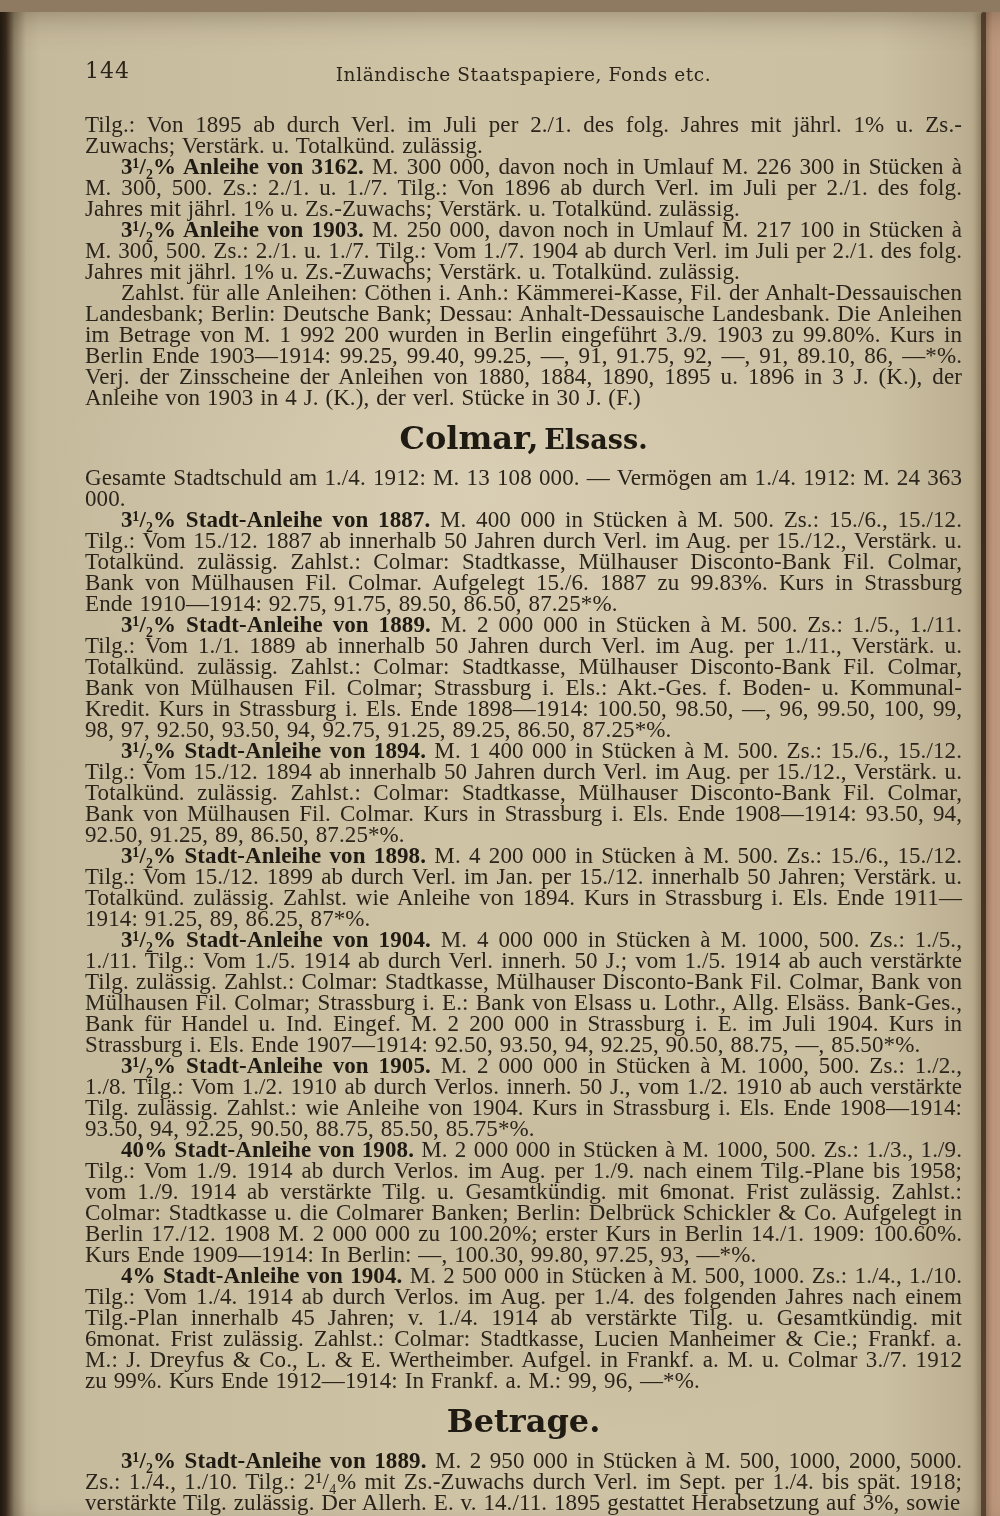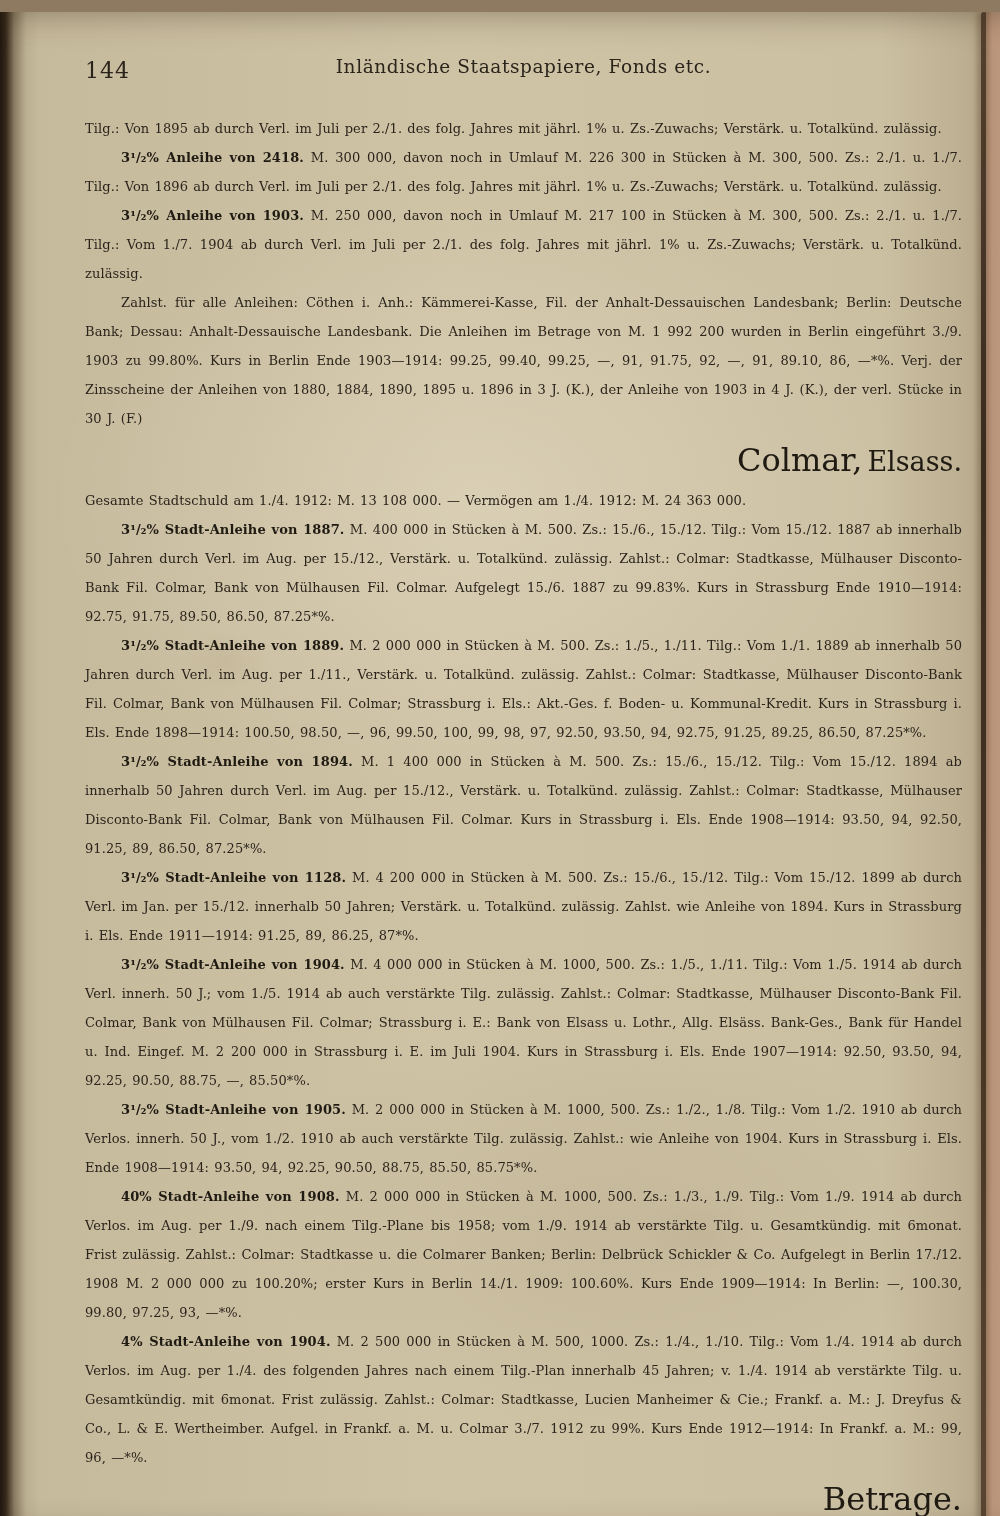--- a/index.html
+++ b/index.html
@@ -35,35 +35,35 @@
     border-radius:3px;
   }
   .stain-a{position:absolute;left:180px;top:620px;width:90px;height:60px;border-radius:50%;
     background:radial-gradient(ellipse, rgba(120,90,50,.07), rgba(120,90,50,0) 70%);}
   .stain-b{position:absolute;left:640px;top:1180px;width:120px;height:80px;border-radius:50%;
     background:radial-gradient(ellipse, rgba(120,90,50,.06), rgba(120,90,50,0) 70%);}
 
   .content{position:absolute;left:85px;top:44px;width:877px;}
   .pagehead{position:relative;height:34px;}
   .pagenum{position:absolute;left:0;top:2px;font-size:22px;letter-spacing:1px;}
-  .runhead{position:absolute;left:0;right:0;top:0;text-align:center;font-size:18.5px;letter-spacing:.6px;}
+  .runhead{position:absolute;left:0;right:0;top:8px;text-align:center;font-size:18.5px;letter-spacing:.6px;}
 
   .body-text{margin-top:24px;}
   .para{
     margin:0;text-align:justify;
-    font-size:13px;line-height:29px;
-    letter-spacing:.1px;word-spacing:1px;
+    font-size:23px;line-height:21px;
+    letter-spacing:.1px;word-spacing:1px;font-family:Liberation Serif, serif;
   }
   .para .lead{font-weight:700;color:#1f1a12;}
   .indent{text-indent:36px;}
   .indent-sm{text-indent:30px;}
 
   .sect-head{
-    text-align:right;font-weight:400;color:#1f1a12;
-    margin:16px 0 9px 0;line-height:23px;
+    text-align:center;font-weight:700;color:#1f1a12;
+    margin:16px 0 9px 0;line-height:28px;
   }
   .sect-head .h-main{font-size:32px;}
   .sect-head .h-sub{font-size:27px;}
 </style>
 </head>
 <body>
 
 <div class="page">
   <div class="edge-left"></div>
   <div class="edge-right-line"></div>
@@ -74,40 +74,40 @@
   <div class="content">
 
     <div class="pagehead">
       <span class="pagenum">144</span>
       <span class="runhead">Inländische Staatspapiere, Fonds etc.</span>
     </div>
 
     <div class="body-text">
 
       <p class="para"><span>Tilg.: Von 1895 ab durch Verl. im Juli per 2./1. des folg. Jahres mit jährl. 1% u. Zs.-Zuwachs; Verstärk. u. Totalkünd. zulässig.</span></p>
-      <p class="para indent"><b class="lead">3¹/₂% Anleihe von 2418.</b>
+      <p class="para indent"><b class="lead">3¹/₂% Anleihe von 3162.</b>
         <span>M. 300 000, davon noch in Umlauf M. 226 300 in Stücken à M. 300, 500. Zs.: 2./1. u. 1./7. Tilg.: Von 1896 ab durch Verl. im Juli per 2./1. des folg. Jahres mit jährl. 1% u. Zs.-Zuwachs; Verstärk. u. Totalkünd. zulässig.</span></p>
       <p class="para indent"><b class="lead">3¹/₂% Anleihe von 1903.</b>
         <span>M. 250 000, davon noch in Umlauf M. 217 100 in Stücken à M. 300, 500. Zs.: 2./1. u. 1./7. Tilg.: Vom 1./7. 1904 ab durch Verl. im Juli per 2./1. des folg. Jahres mit jährl. 1% u. Zs.-Zuwachs; Verstärk. u. Totalkünd. zulässig.</span></p>
       <p class="para indent"><span>Zahlst. für alle Anleihen: Cöthen i. Anh.: Kämmerei-Kasse, Fil. der Anhalt-Dessauischen Landesbank; Berlin: Deutsche Bank; Dessau: Anhalt-Dessauische Landesbank. Die Anleihen im Betrage von M. 1 992 200 wurden in Berlin eingeführt 3./9. 1903 zu 99.80%. Kurs in Berlin Ende 1903—1914: 99.25, 99.40, 99.25, —, 91, 91.75, 92, —, 91, 89.10, 86, —*%. Verj. der Zinsscheine der Anleihen von 1880, 1884, 1890, 1895 u. 1896 in 3 J. (K.), der Anleihe von 1903 in 4 J. (K.), der verl. Stücke in 30 J. (F.)</span></p>
 
       <div class="sect-head">
         <span class="h-main">Colmar,</span>
         <span class="h-sub">Elsass.</span>
       </div>
 
       <p class="para"><span>Gesamte Stadtschuld am 1./4. 1912: M. 13 108 000. — Vermögen am 1./4. 1912: M. 24 363 000.</span></p>
 
       <p class="para indent"><b class="lead">3¹/₂% Stadt-Anleihe von 1887.</b>
         <span>M. 400 000 in Stücken à M. 500. Zs.: 15./6., 15./12. Tilg.: Vom 15./12. 1887 ab innerhalb 50 Jahren durch Verl. im Aug. per 15./12., Verstärk. u. Totalkünd. zulässig. Zahlst.: Colmar: Stadtkasse, Mülhauser Disconto-Bank Fil. Colmar, Bank von Mülhausen Fil. Colmar. Aufgelegt 15./6. 1887 zu 99.83%. Kurs in Strassburg Ende 1910—1914: 92.75, 91.75, 89.50, 86.50, 87.25*%.</span></p>
       <p class="para indent"><b class="lead">3¹/₂% Stadt-Anleihe von 1889.</b>
         <span>M. 2 000 000 in Stücken à M. 500. Zs.: 1./5., 1./11. Tilg.: Vom 1./1. 1889 ab innerhalb 50 Jahren durch Verl. im Aug. per 1./11., Verstärk. u. Totalkünd. zulässig. Zahlst.: Colmar: Stadtkasse, Mülhauser Disconto-Bank Fil. Colmar, Bank von Mülhausen Fil. Colmar; Strassburg i. Els.: Akt.-Ges. f. Boden- u. Kommunal-Kredit. Kurs in Strassburg i. Els. Ende 1898—1914: 100.50, 98.50, —, 96, 99.50, 100, 99, 98, 97, 92.50, 93.50, 94, 92.75, 91.25, 89.25, 86.50, 87.25*%.</span></p>
       <p class="para indent"><b class="lead">3¹/₂% Stadt-Anleihe von 1894.</b>
         <span>M. 1 400 000 in Stücken à M. 500. Zs.: 15./6., 15./12. Tilg.: Vom 15./12. 1894 ab innerhalb 50 Jahren durch Verl. im Aug. per 15./12., Verstärk. u. Totalkünd. zulässig. Zahlst.: Colmar: Stadtkasse, Mülhauser Disconto-Bank Fil. Colmar, Bank von Mülhausen Fil. Colmar. Kurs in Strassburg i. Els. Ende 1908—1914: 93.50, 94, 92.50, 91.25, 89, 86.50, 87.25*%.</span></p>
-      <p class="para indent"><b class="lead">3¹/₂% Stadt-Anleihe von 1128.</b>
+      <p class="para indent"><b class="lead">3¹/₂% Stadt-Anleihe von 1898.</b>
         <span>M. 4 200 000 in Stücken à M. 500. Zs.: 15./6., 15./12. Tilg.: Vom 15./12. 1899 ab durch Verl. im Jan. per 15./12. innerhalb 50 Jahren; Verstärk. u. Totalkünd. zulässig. Zahlst. wie Anleihe von 1894. Kurs in Strassburg i. Els. Ende 1911—1914: 91.25, 89, 86.25, 87*%.</span></p>
       <p class="para indent"><b class="lead">3¹/₂% Stadt-Anleihe von 1904.</b>
         <span>M. 4 000 000 in Stücken à M. 1000, 500. Zs.: 1./5., 1./11. Tilg.: Vom 1./5. 1914 ab durch Verl. innerh. 50 J.; vom 1./5. 1914 ab auch verstärkte Tilg. zulässig. Zahlst.: Colmar: Stadtkasse, Mülhauser Disconto-Bank Fil. Colmar, Bank von Mülhausen Fil. Colmar; Strassburg i. E.: Bank von Elsass u. Lothr., Allg. Elsäss. Bank-Ges., Bank für Handel u. Ind. Eingef. M. 2 200 000 in Strassburg i. E. im Juli 1904. Kurs in Strassburg i. Els. Ende 1907—1914: 92.50, 93.50, 94, 92.25, 90.50, 88.75, —, 85.50*%.</span></p>
       <p class="para indent"><b class="lead">3¹/₂% Stadt-Anleihe von 1905.</b>
         <span>M. 2 000 000 in Stücken à M. 1000, 500. Zs.: 1./2., 1./8. Tilg.: Vom 1./2. 1910 ab durch Verlos. innerh. 50 J., vom 1./2. 1910 ab auch verstärkte Tilg. zulässig. Zahlst.: wie Anleihe von 1904. Kurs in Strassburg i. Els. Ende 1908—1914: 93.50, 94, 92.25, 90.50, 88.75, 85.50, 85.75*%.</span></p>
       <p class="para indent"><b class="lead">40% Stadt-Anleihe von 1908.</b>
         <span>M. 2 000 000 in Stücken à M. 1000, 500. Zs.: 1./3., 1./9. Tilg.: Vom 1./9. 1914 ab durch Verlos. im Aug. per 1./9. nach einem Tilg.-Plane bis 1958; vom 1./9. 1914 ab verstärkte Tilg. u. Gesamtkündig. mit 6monat. Frist zulässig. Zahlst.: Colmar: Stadtkasse u. die Colmarer Banken; Berlin: Delbrück Schickler &amp; Co. Aufgelegt in Berlin 17./12. 1908 M. 2 000 000 zu 100.20%; erster Kurs in Berlin 14./1. 1909: 100.60%. Kurs Ende 1909—1914: In Berlin: —, 100.30, 99.80, 97.25, 93, —*%.</span></p>
       <p class="para indent"><b class="lead">4% Stadt-Anleihe von 1904.</b>
         <span>M. 2 500 000 in Stücken à M. 500, 1000. Zs.: 1./4., 1./10. Tilg.: Vom 1./4. 1914 ab durch Verlos. im Aug. per 1./4. des folgenden Jahres nach einem Tilg.-Plan innerhalb 45 Jahren; v. 1./4. 1914 ab verstärkte Tilg. u. Gesamtkündig. mit 6monat. Frist zulässig. Zahlst.: Colmar: Stadtkasse, Lucien Manheimer &amp; Cie.; Frankf. a. M.: J. Dreyfus &amp; Co., L. &amp; E. Wertheimber. Aufgel. in Frankf. a. M. u. Colmar 3./7. 1912 zu 99%. Kurs Ende 1912—1914: In Frankf. a. M.: 99, 96, —*%.</span></p>
 

